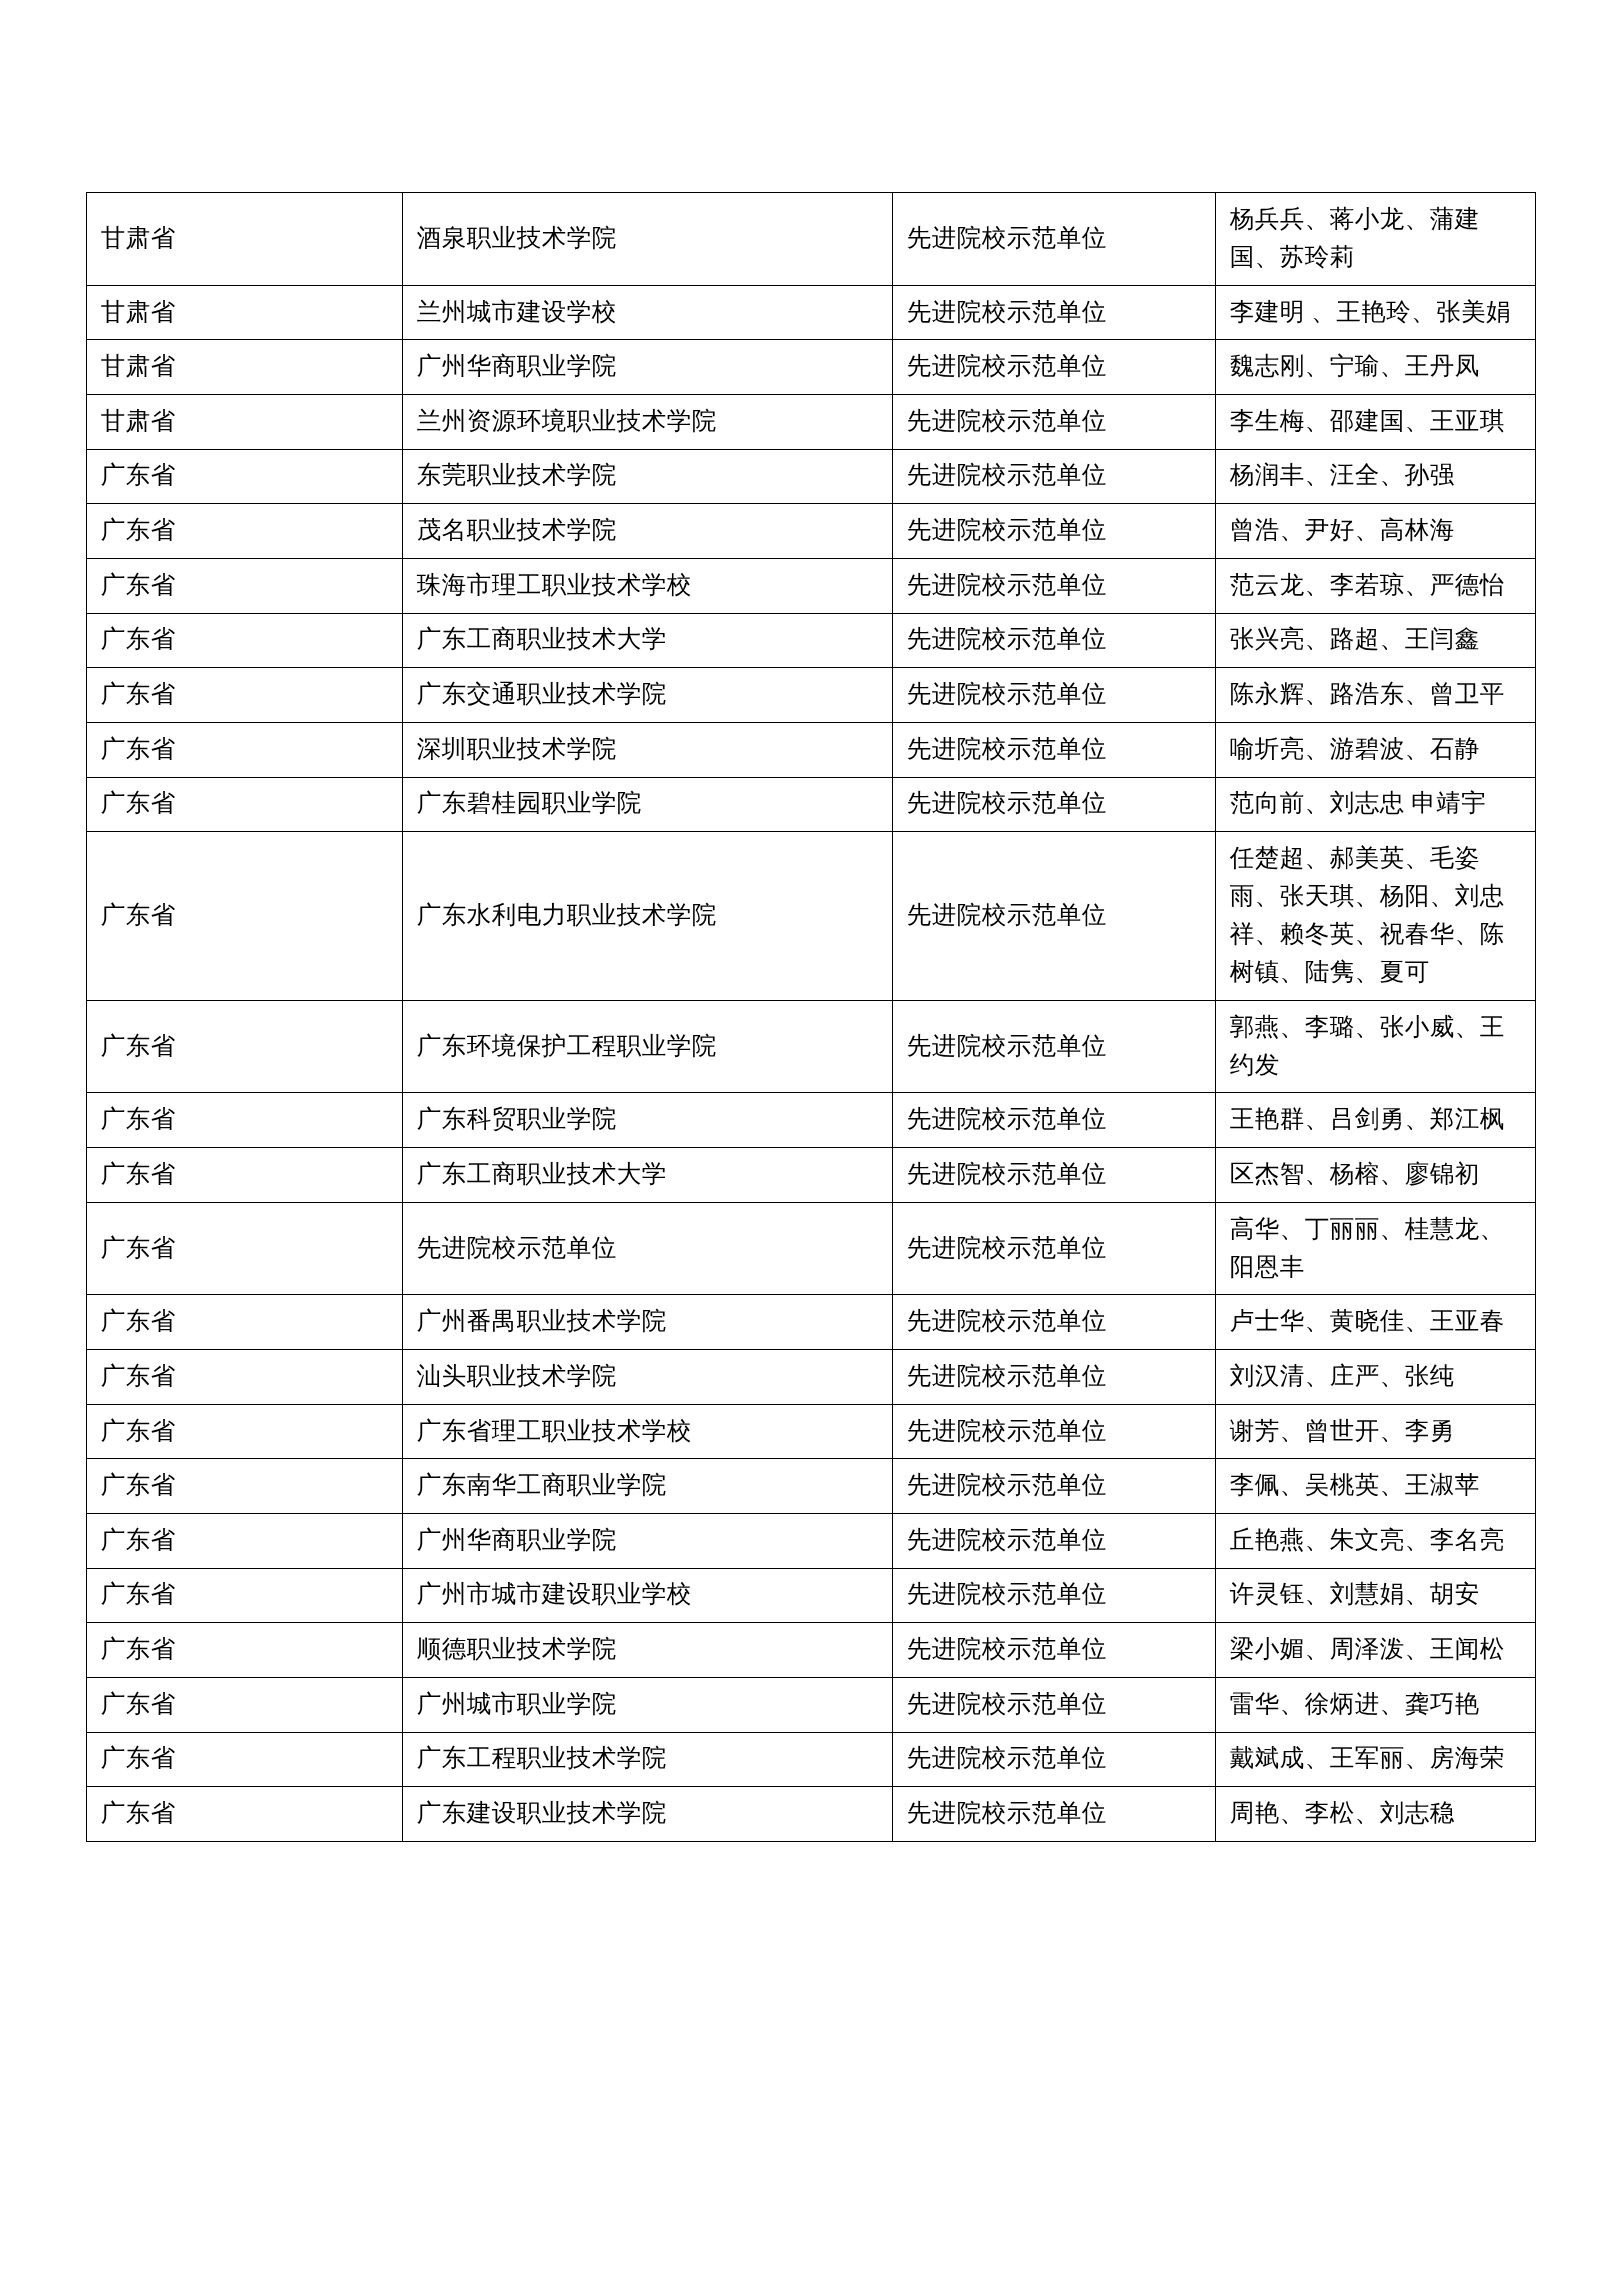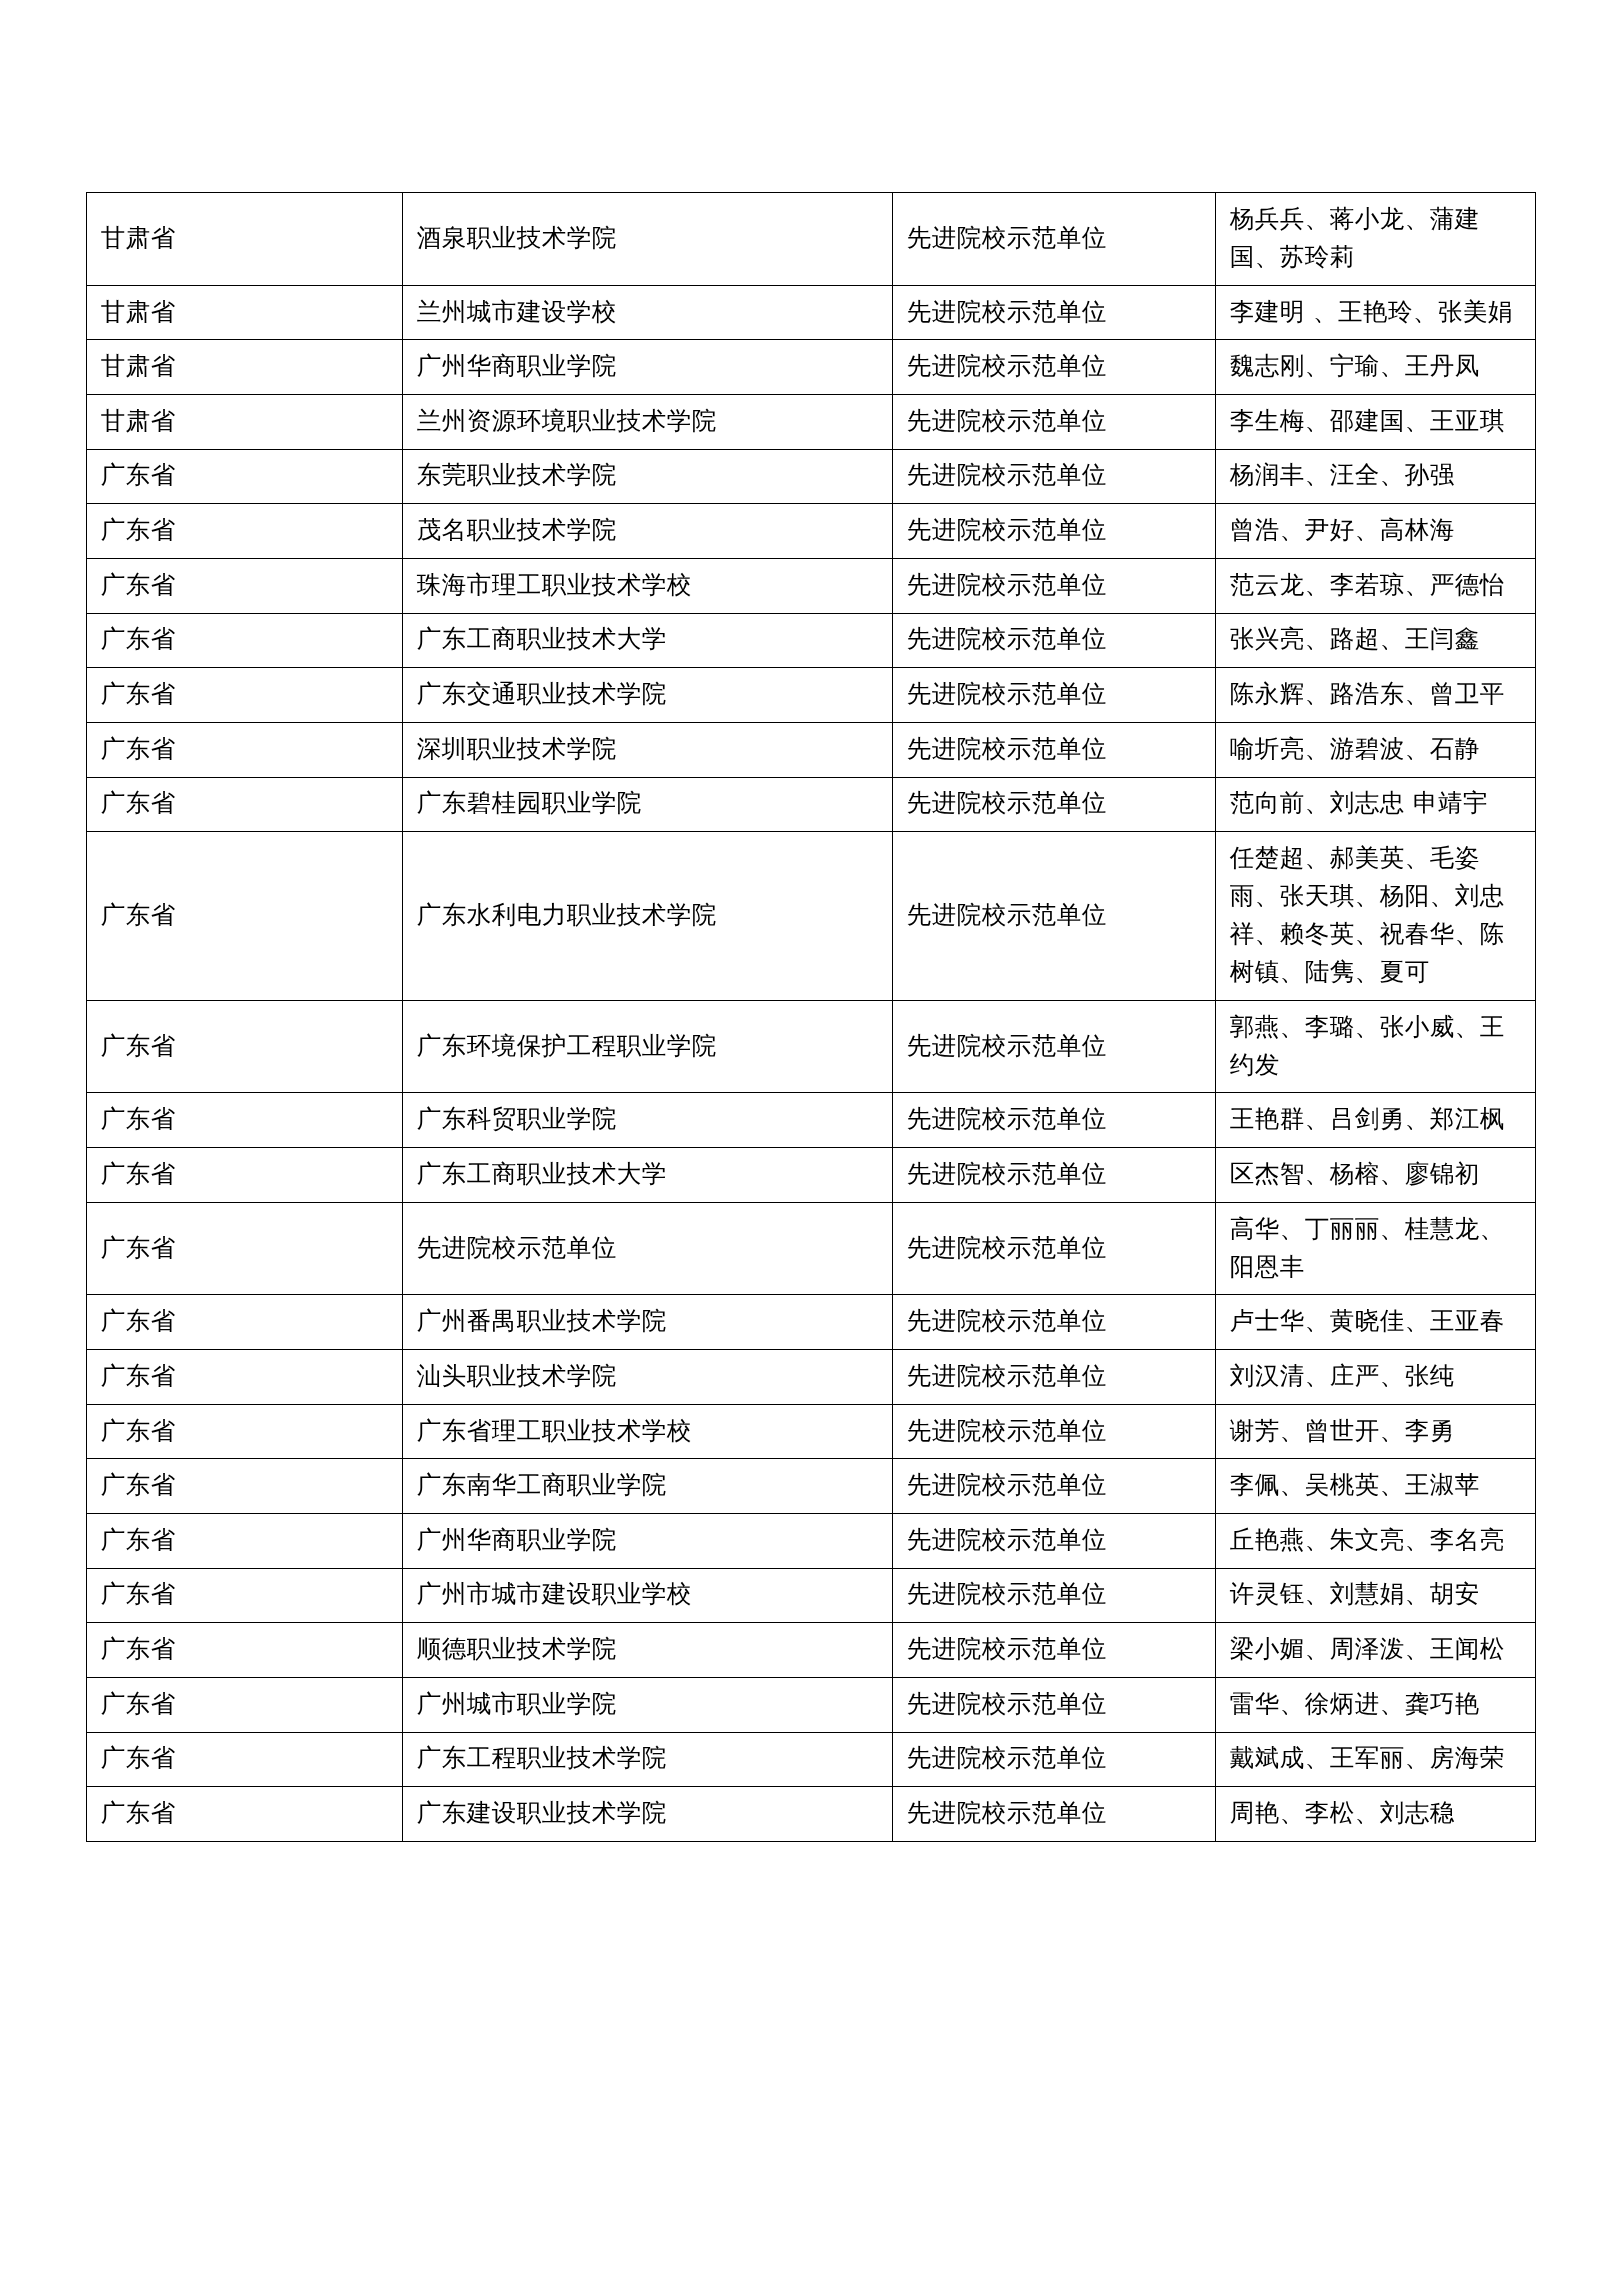--- a/index.html
+++ b/index.html
@@ -45,21 +45,21 @@
     padding-left: 23.5px;
   }
   td.honor {
     padding-left: 21.6px;
   }
   td.people {
     padding-left: 17.6px;
     padding-right: 9.8px;
     margin-top: 28px;
   }
-  .nowrap { white-space: nowrap; }
+  .nowrap { white-space: nowrap; font-family: Liberation Serif, serif; }
 </style>
 </head>
 <body>
 
 <div class="page">
   <table class="award-table">
     <colgroup>
       <col class="c-province">
       <col class="c-school">
       <col class="c-honor">

